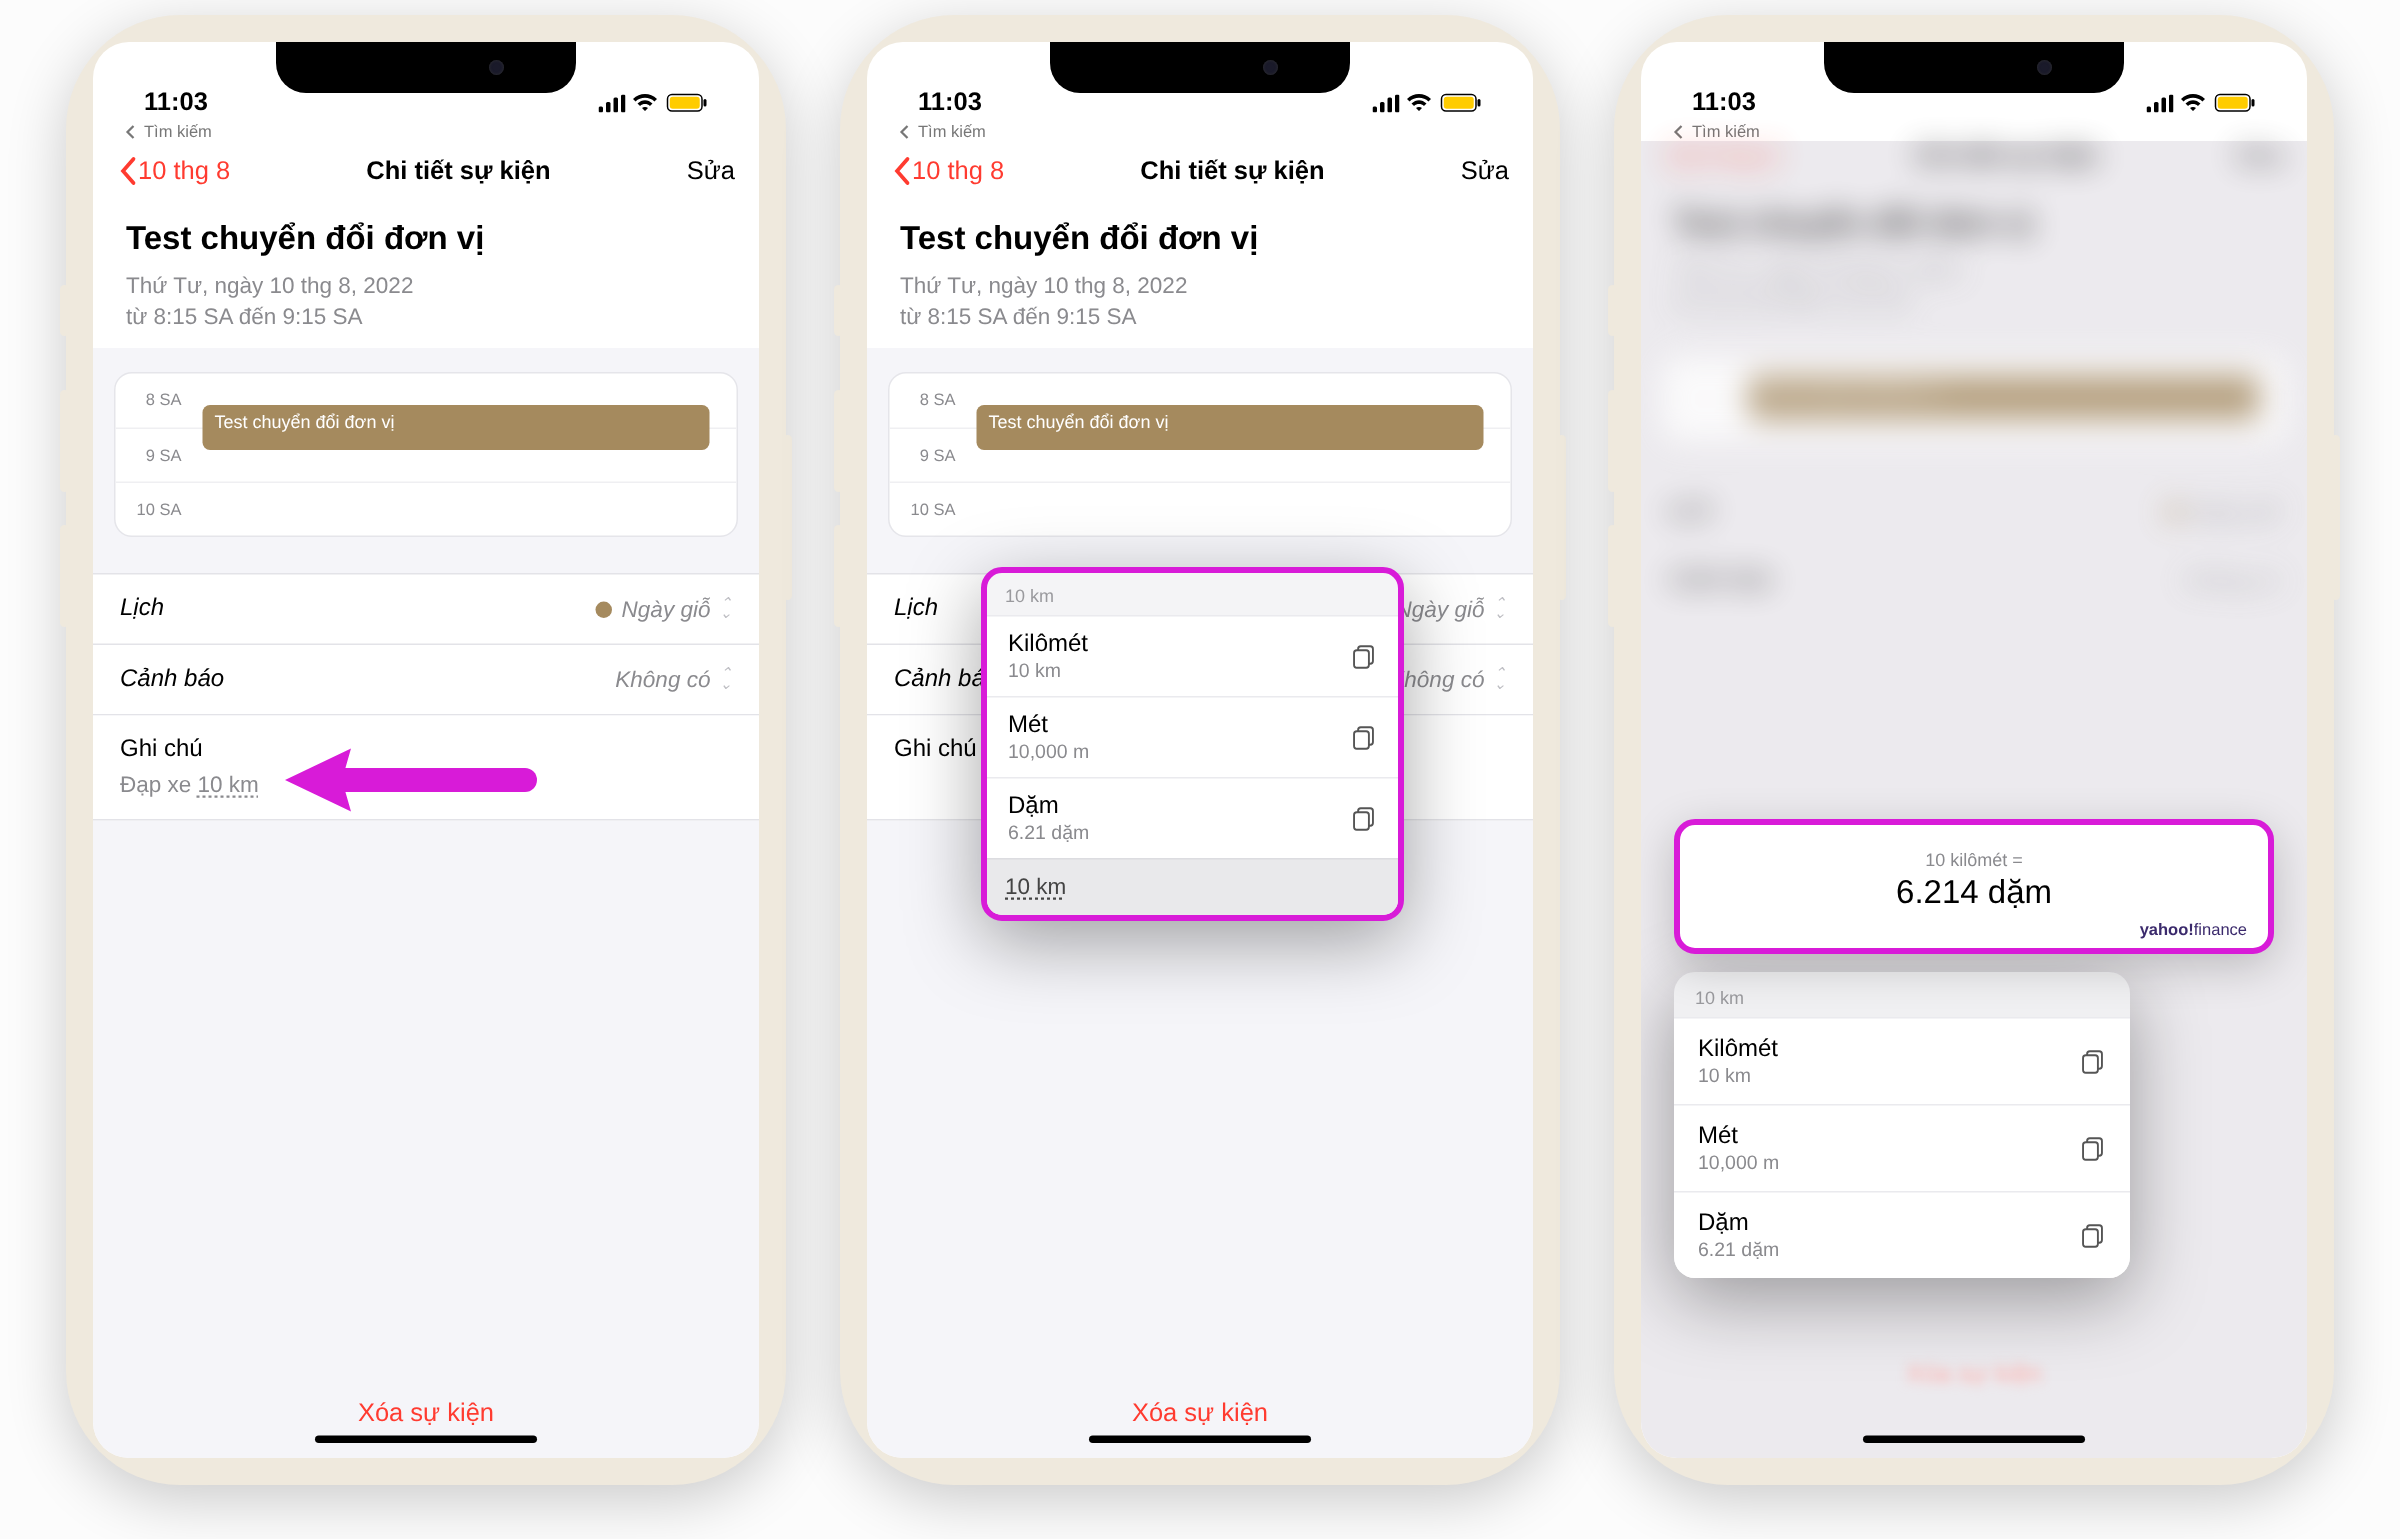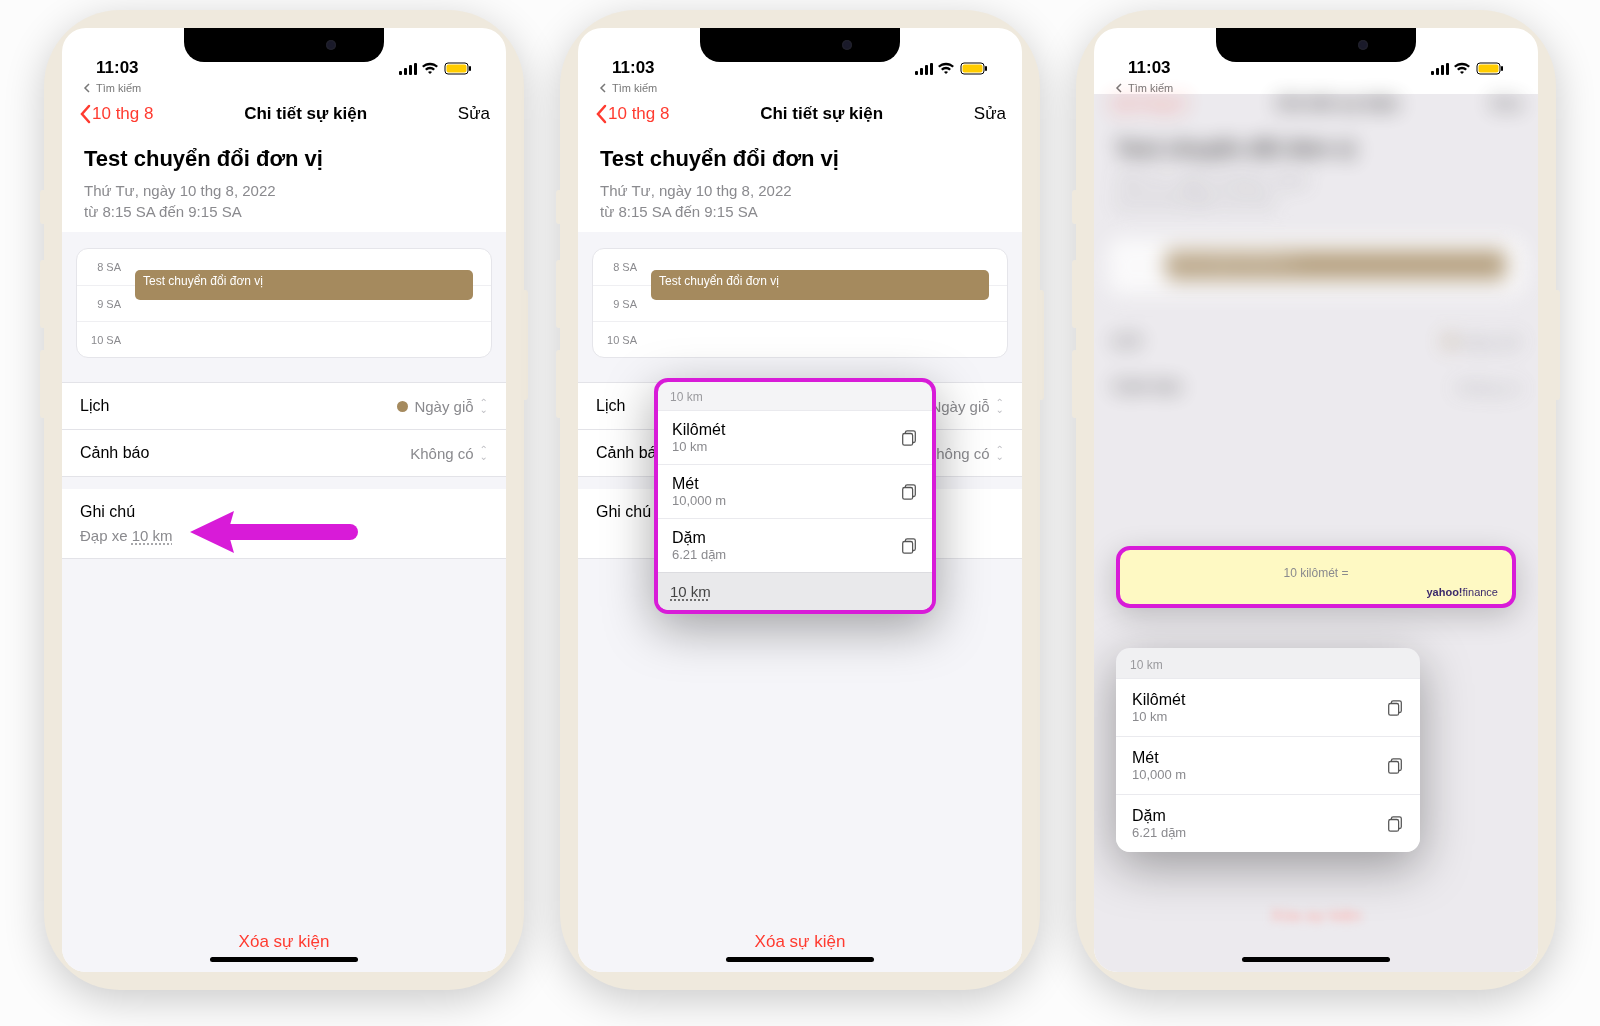--- a/index.html
+++ b/index.html
@@ -24,21 +24,21 @@
   .nav .edit { color:#000000; font-size:17px; }
   .content { flex:1; background:#f2f2f7cc; display:flex; flex-direction:column; position:relative; }
   .evt-header { padding:14px 22px 10px; background:#fff;}
   .evt-header h2{ font-size:22px; font-weight:700; margin-bottom:8px;}
   .evt-header .sub{ color:#8a8a8e; font-size:15px; line-height:1.4;}
   .tl-card{ margin:16px 14px 0; background:#fff; border:1px solid #e5e5ea; border-radius:12px; overflow:hidden;}
   .tl-row{ display:flex; align-items:center; height:36px; border-top:1px solid #efeff2;}
   .tl-row:first-child{border-top:none;}
   .tl-label{ width:52px; text-align:right; padding-right:8px; font-size:11px; color:#8a8a8e;}
   .tl-block{ flex:1; margin-right:8px; height:26px; background:#a58a5e; border-radius:5px; color:#fff; font-size:12px; padding:4px 8px; display:flex; align-items:flex-start;}
-  .list{ margin:24px 0 12px; background:#fff; border-top:1px solid #e3e3e8;}
+  .list{ margin:24px 0 0; background:#fff; border-top:1px solid #e3e3e8;font-style:italic;}
   .li{ display:flex; justify-content:space-between; align-items:center; padding:14px 18px; border-bottom:1px solid #e3e3e8; font-size:16px;}
   .li .val{ color:#8a8a8e; display:flex; align-items:center; gap:6px; font-size:15px;}
   .dot{ width:11px; height:11px; border-radius:50%; background:#a58a5e; display:inline-block;}
   .updown{ font-size:10px; color:#bdbdc2; display:flex; flex-direction:column; line-height:.7;}
   .note-sec { padding:14px 18px 0; background:#fff; border-bottom:1px solid #e3e3e8;}
   .note-sec .nt{font-size:16px;}
   .note-sec .nv{ color:#8a8a8e; font-size:15px; padding:6px 0 14px; position:relative;}
   .note-sec .nv .ul{ text-decoration: underline dotted; text-underline-offset:3px;}
   .arrow{ position:absolute; left:110px; top:-16px; }
   .delete{ text-align:center; color:#ff3b30; font-size:17px; padding:20px 0; margin-top:auto; }
@@ -47,21 +47,21 @@
   
   .popup{ position:absolute; top:246px; left:76px; width:282px; background:#f4f4f6; border-radius:14px; box-shadow:0 14px 50px rgba(0,0,0,.35); border:4px solid #d81bd8; overflow:hidden; z-index:40;}
   .popup .ph{ font-size:12px; color:#9a9a9e; padding:8px 12px 6px;}
   .popup .prow{ display:flex; justify-content:space-between; align-items:center; padding:10px 14px; background:#fff; border-top:1px solid #eaeaee;}
   .popup .prow .pl{ display:flex; flex-direction:column;}
   .popup .prow .pl .p1{ font-size:16px;}
   .popup .prow .pl .p2{ font-size:13px; color:#8a8a8e;}
   .popup .tail{ background:#e9e9eb; padding:10px 12px; font-size:15px; color:#6f6f74; border-top:1px solid #dcdce0;}
   .popup .tail .ulg{ text-decoration: underline dotted; text-underline-offset:3px; color:#444;}
   .p3-content{ filter: blur(10px); opacity:.75;}
-  .result-card{ position:absolute; top:452px; left:22px; right:22px; background:#fef9c3; border-radius:14px; border:4px solid #d81bd8; padding:16px 14px 6px; text-align:center; z-index:45; box-shadow:0 8px 30px rgba(0,0,0,.2);}
+  .result-card{ position:absolute; top:452px; left:22px; right:22px; background:#ffffff; border-radius:14px; border:4px solid #d81bd8; padding:16px 14px 6px; text-align:center; z-index:45; box-shadow:0 8px 30px rgba(0,0,0,.2);}
   .result-card .rt{ font-size:12px; color:#8a8a8e; margin-bottom:2px;}
   .result-card .rv{ font-size:22px; font-weight:400;}
   .result-card .src{ text-align:right; font-size:11px; margin-top:6px; font-weight:700; color:#3b2a6c;}
   .result-card .src span.fin{font-weight:400;}
   .popup3{ position:absolute; top:554px; left:22px; width:304px; background:#f0f0f2; border-radius:14px; box-shadow:0 14px 50px rgba(0,0,0,.35); overflow:hidden; z-index:44;}
   .popup3 .ph{ font-size:12px; color:#9a9a9e; padding:10px 14px 6px;}
   .popup3 .prow{ display:flex; justify-content:space-between; align-items:center; padding:12px 16px; background:#fff; border-top:1px solid #eaeaee;}
   .popup3 .prow .pl{ display:flex; flex-direction:column;}
   .popup3 .prow .pl .p1{ font-size:16px;}
   .popup3 .prow .pl .p2{ font-size:13px; color:#8a8a8e;}
@@ -373,20 +373,21 @@
             </div>
           <div class="li" style="border:none;">
               <span>Cảnh báo</span>
               <span class="val">Không có</span>
             </div>
         </div>
       </div>
 
       <div class="result-card">
         <div class="rt">10 kilômét =</div>
+        <div class="rv">6.214 dặm</div>
         <div class="src"><span>yahoo!</span><span class="fin">finance</span></div>
       </div>
 
       <div class="popup3">
         <div class="ph">10 km</div>
         <div class="prow">
           <div class="pl">
               <span class="p1">Kilômét</span>
               <span class="p2">10 km</span>
             </div>

